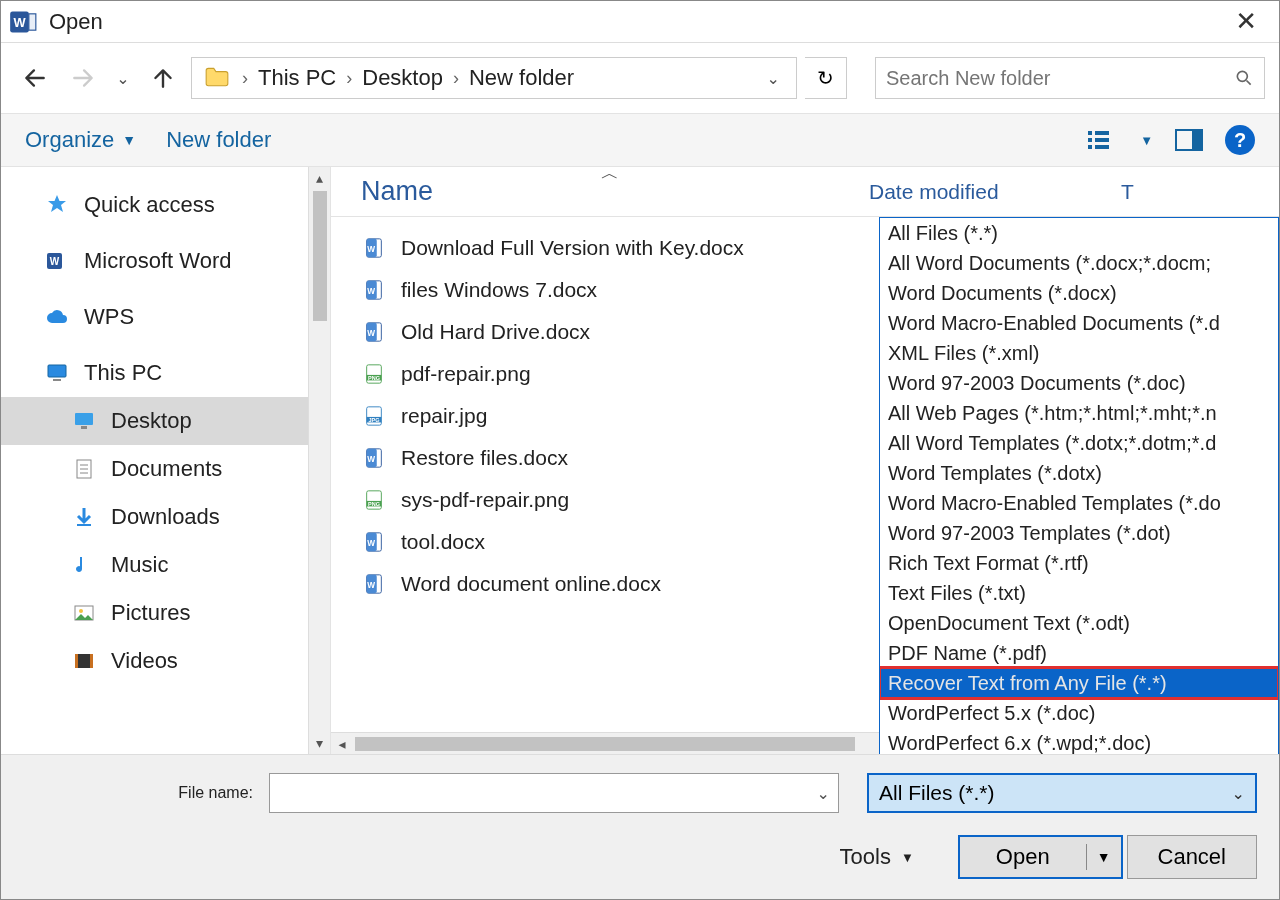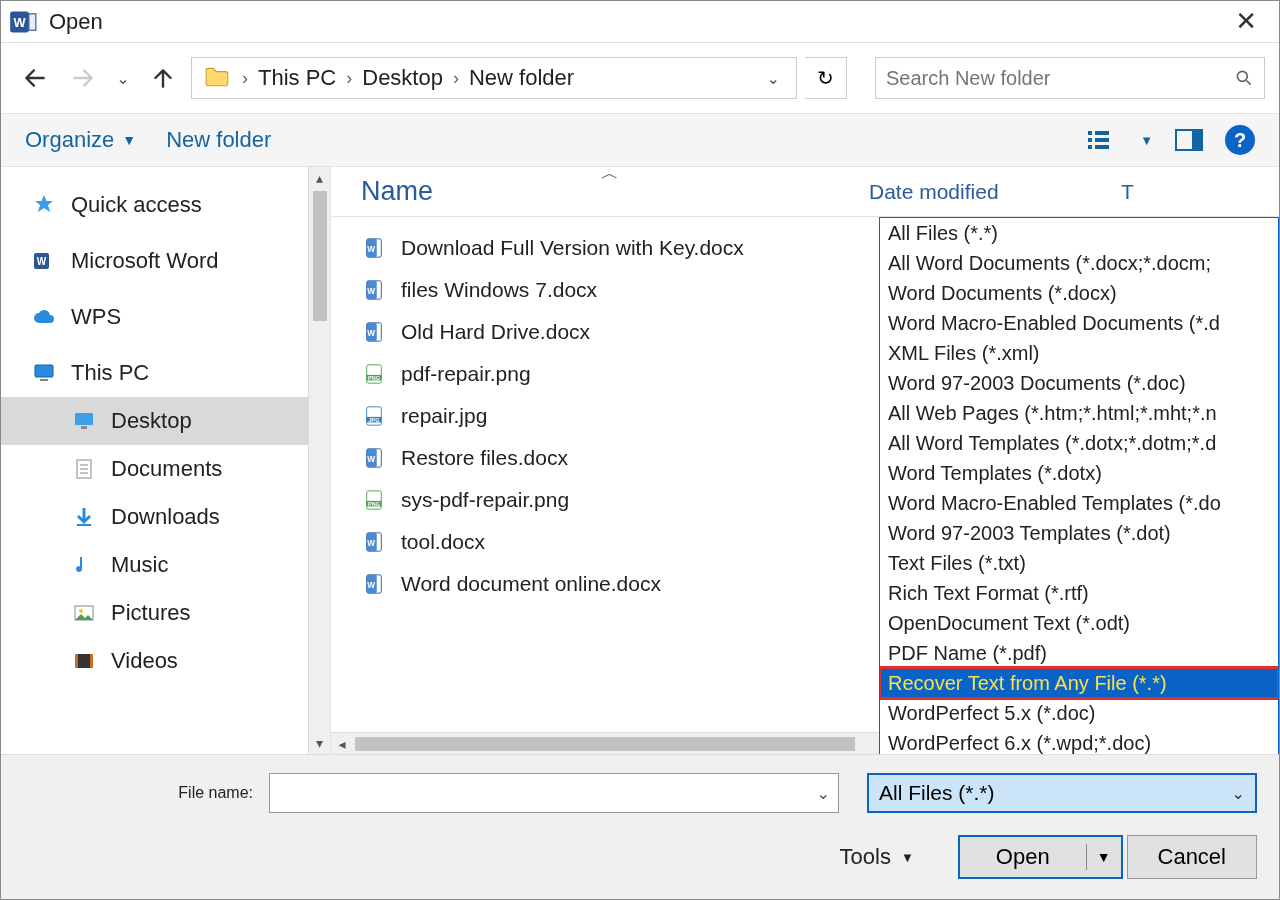--- a/index.html
+++ b/index.html
@@ -22,42 +22,42 @@
 .search input { flex: 1; border: none; outline: none; font-size: 20px; color: #888; background: transparent; }
 .search .sicon { font-size: 20px; color: #666; }
 .toolrow { height: 54px; background: #f5f5f5; border-top: 1px solid #e3e3e3; border-bottom: 1px solid #e3e3e3; display: flex; align-items: center; padding: 0 24px; gap: 30px; }
 .toolbtn { font-size: 22px; color: #1464a0; display: flex; align-items: center; gap: 8px; }
 .toolright { margin-left: auto; display: flex; align-items: center; gap: 22px; }
 .toolright .vicon { font-size: 22px; color: #1464a0; }
 .helpicon { width: 30px; height: 30px; border-radius: 50%; background: #0a64c8; color: #fff; display: flex; align-items: center; justify-content: center; font-size: 20px; font-weight: bold; }
 .body { flex: 1; display: flex; position: relative; overflow: hidden; }
 .sidebar { width: 330px; border-right: 1px solid #e3e3e3; overflow: hidden; position: relative; }
 .sidebar .sbinner { padding: 14px 0; }
-.sbitem { display: flex; align-items: center; height: 48px; font-size: 22px; color: #222; padding-left: 30px; gap: 14px; }
+.sbitem { display: flex; align-items: center; height: 48px; font-size: 22px; color: #222; padding-left: 43px; gap: 14px; }
 .sbitem.indent { padding-left: 70px; }
 .sbitem.sel { background: #d9d9d9; }
 .sbicon { width: 26px; height: 26px; display: flex; align-items: center; justify-content: center; }
 .sbscroll { position: absolute; right: 0; top: 0; bottom: 0; width: 22px; background: #f0f0f0; border-left: 1px solid #ddd; display:flex; flex-direction:column; align-items:center; }
 .sbscroll .arrow { height:22px; font-size:14px; color:#555; display:flex;align-items:center;justify-content:center;width:100%;}
 .sbscroll .thumb { width: 14px; background:#c2c2c2; height:130px; margin-top:2px;}
 .main { flex: 1; position: relative; overflow: hidden; }
 .colhdr { height: 50px; border-bottom: 1px solid #e3e3e3; display: flex; align-items: center; padding-left: 30px; position: relative; }
 .colhdr .hname { font-size: 27px; color: #2a5a9c; width: 520px; }
 .colhdr .hdate { font-size: 21px; color: #2a5a9c; position:absolute; left:538px;}
 .colhdr .htype { font-size: 21px; color:#2a5a9c; position:absolute; left:790px;}
 .colhdr .chev { position:absolute; left:270px; top:-6px; font-size:18px; color:#555;}
 .filelist { padding-top: 10px; }
 .frow { display: flex; align-items: center; height: 42px; padding-left: 30px; gap: 14px; font-size: 21px; color: #222; }
 .ficon { width: 26px; height: 26px; display: flex; align-items: center; justify-content: center; }
 .hscroll { position:absolute; bottom:0; left:0; right:0; height:22px; background:#f0f0f0; border-top:1px solid #ddd; display:flex; align-items:center;}
 .hscroll .harr { width:22px; text-align:center; color:#555; font-size:14px;}
 .hscroll .hthumb { height:14px; background:#c2c2c2; width:500px; margin-left:2px;}
 .dropdown { position: absolute; top: 50px; right: 0; width: 400px; background: #fff; border: 1px solid #0a64c8; font-size: 20px; line-height: 30px; z-index: 10; max-height: 540px; overflow: hidden; }
 .dropdown .opt { padding: 0 8px; white-space: nowrap; color: #222; }
-.dropdown .opt.sel { background: #0a64c8; color: #fde047; outline: 3px solid #e03030; outline-offset: -1px; }
+.dropdown .opt.sel { background: #0a64c8; color: #e5e5e5; outline: 3px solid #e03030; outline-offset: -1px; }
 .footer { background: #f0f0f0; border-top: 1px solid #ddd; padding: 18px 22px 20px; }
 .fnrow { display: flex; align-items: center; gap: 16px; margin-bottom: 22px; }
 .fnlabel { font-size: 16px; color: #222; width: 260px; text-align: right; }
 .fninput { flex: 0 0 570px; height: 40px; border: 1px solid #999; background:#fff; display:flex; align-items:center; justify-content:flex-end; padding-right:8px;}
 .ftype { flex: 0 0 390px; height: 40px; border: 2px solid #0a64c8; background:#cce4f7; display:flex; align-items:center; padding:0 10px; font-size:21px; justify-content:space-between; margin-left: 12px;}
 .btnrow { display: flex; justify-content: flex-end; gap: 4px; }
 .toolsbtn { font-size: 22px; color: #222; display:flex; align-items:center; gap:10px; margin-right: 40px;}
 .btn { height: 44px; border: 1px solid #999; background: #e1e1e1; font-size: 22px; display: flex; align-items: center; justify-content: center; padding: 0 30px; }
 .btn.open { border: 2px solid #0a64c8; display:flex; padding:0;}
 .btn.open .lbl { padding: 0 36px; border-right:1px solid #888;}
@@ -362,22 +362,22 @@
           <div class="opt">All Word Documents (*.docx;*.docm;</div>
           <div class="opt">Word Documents (*.docx)</div>
           <div class="opt">Word Macro-Enabled Documents (*.d</div>
           <div class="opt">XML Files (*.xml)</div>
           <div class="opt">Word 97-2003 Documents (*.doc)</div>
           <div class="opt">All Web Pages (*.htm;*.html;*.mht;*.n</div>
           <div class="opt">All Word Templates (*.dotx;*.dotm;*.d</div>
           <div class="opt">Word Templates (*.dotx)</div>
           <div class="opt">Word Macro-Enabled Templates (*.do</div>
           <div class="opt">Word 97-2003 Templates (*.dot)</div>
+          <div class="opt">Rich Text Format (*.rtf)</div>
           <div class="opt">Text Files (*.txt)</div>
-          <div class="opt">Rich Text Format (*.rtf)</div>
           <div class="opt">OpenDocument Text (*.odt)</div>
           <div class="opt">PDF Name (*.pdf)</div>
           <div class="opt sel">Recover Text from Any File (*.*)</div>
           <div class="opt">WordPerfect 5.x (*.doc)</div>
           <div class="opt">WordPerfect 6.x (*.wpd;*.doc)</div>
         </div>
       <div class="hscroll">
         <div class="harr">◂</div>
         <div class="hthumb"></div>
         <div class="harr" style="margin-left:auto;">▸</div>

